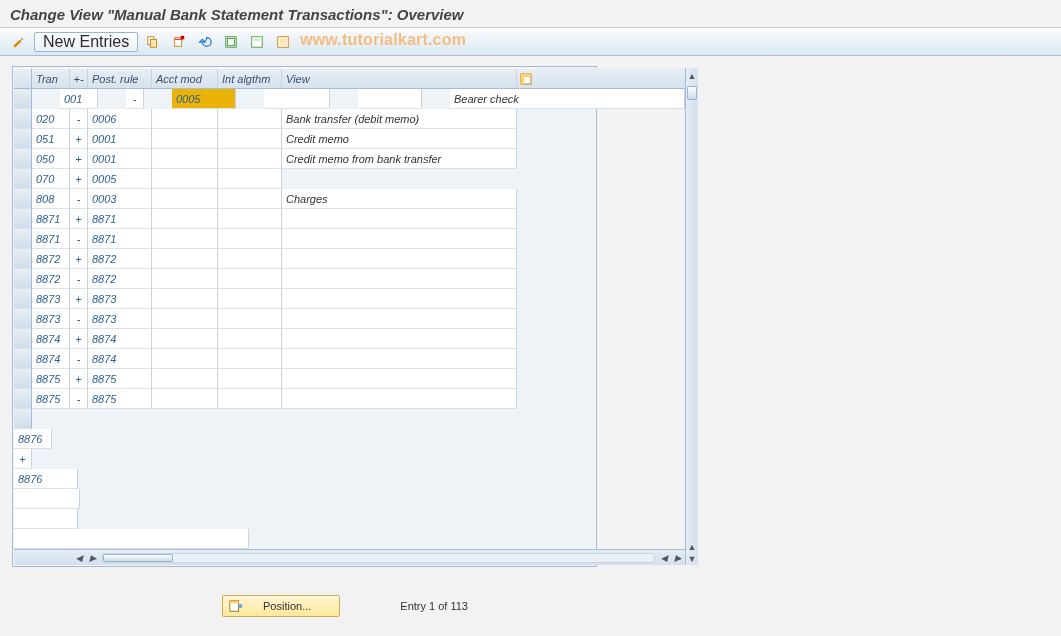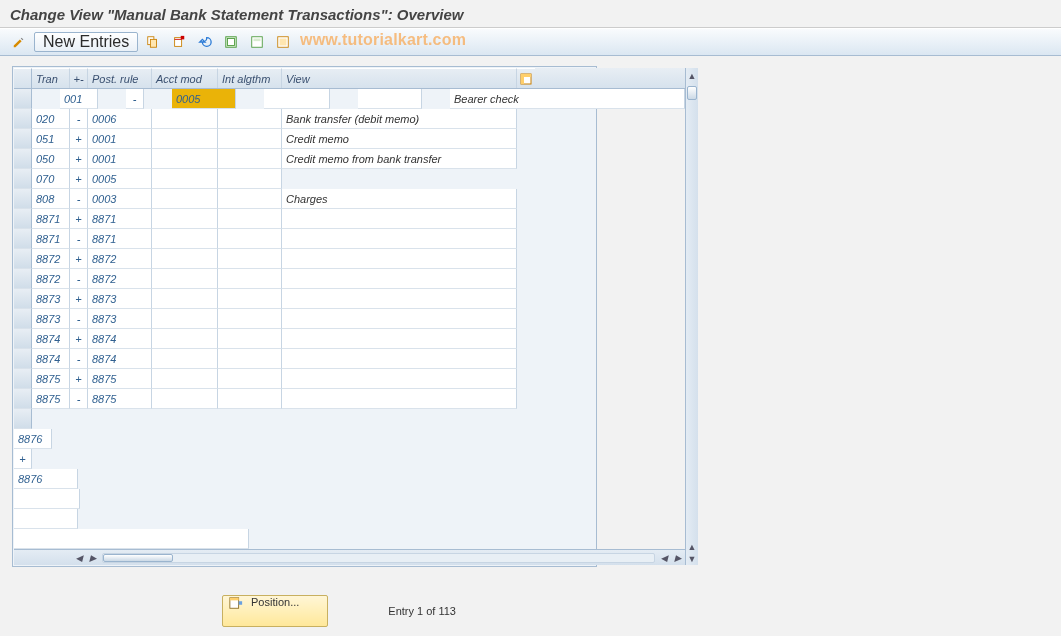--- a/index.html
+++ b/index.html
@@ -136,24 +136,24 @@
     }
     .hscroll .seg-left{ width:86px; display:flex; justify-content:flex-end;}
     .hscroll .arrow{ width:14px;text-align:center;font-size:9px;color:#556;}
     .hscroll .track{ flex:1; height:10px; margin:0 2px; background:#e8eff5; border:1px solid #c7d5e3; border-radius:2px; position:relative;}
     .hscroll .thumb{ position:absolute; left:0; top:0; bottom:0; width:70px; background:linear-gradient(#fff,#cbd9e6); border:1px solid #9ab4ce; border-radius:2px;}
     .footer {
       display:flex; align-items:center; gap:60px;
       margin: 28px 0 0 210px;
     }
     .position-btn {
-      display:inline-flex; align-items:flex-start; gap:8px;
+      display:inline-flex; align-items:center; gap:20px;
       border:1px solid #c8b060;
       background:linear-gradient(#fff6d6,#ffe89a);
-      height:32px; padding:0 28px 0 6px;
+      height:22px; padding:0 28px 0 6px;
       font-size:11px; color:#333;
       border-radius:2px;
     }
     .entry-status { color:#333; }
     svg { display:block; }
   </style>
 </head>
 <body>
 
 <div class="title-bar">

